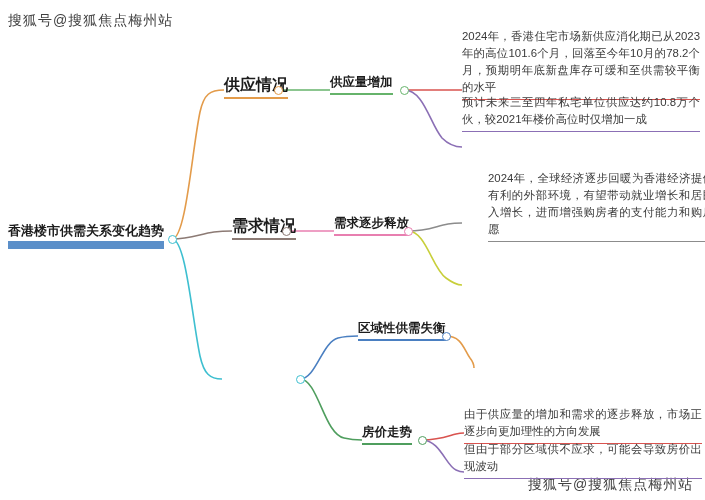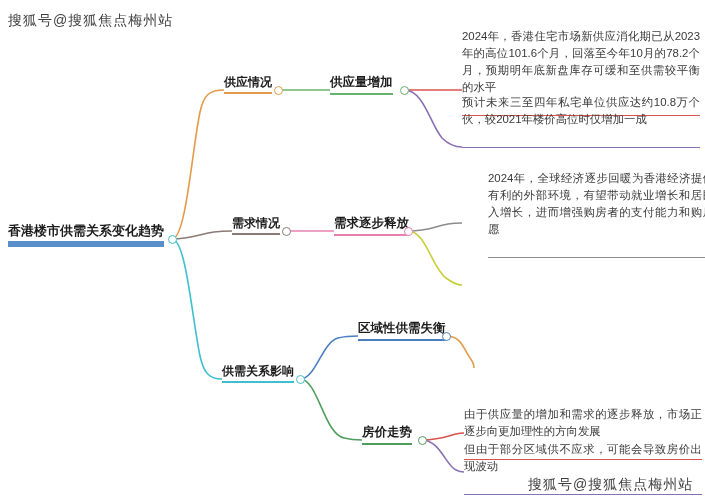--- a/index.html
+++ b/index.html
@@ -44,24 +44,24 @@
   .node {
     position: absolute;
     white-space: nowrap;
     font-weight: bold;
     color: #1c1c1c;
     line-height: 1.1;
     padding-bottom: 3px;
   }
   .node.root {
     font-size: 13px;
-    border-bottom: 6px solid #be185d;
+    border-bottom: 8px solid #be185d;
   }
   .node.lvl2 {
-    font-size: 12px;
+    font-size: 16px;
     border-bottom: 2px solid #888;
     text-align: center;
   }
   .node.lvl3 {
     font-size: 12.5px;
     border-bottom: 2px solid #3b82f6;
   }
   .dot {
     position: absolute;
     width: 9px;
@@ -71,21 +71,21 @@
     box-sizing: border-box;
     border: 1.6px solid #888;
   }
 
   
   .leaf {
     position: absolute;
     font-size: 11.4px;
     line-height: 1.48;
     color: #3a3a3a;
-    padding-bottom: 19px;
+    padding-bottom: 3px;
     border-bottom: 1.4px solid #888;
     box-sizing: border-box;
     text-align: justify;
   }
 </style>
 </head>
 <body>
 
 <div id="canvas">
 
@@ -138,21 +138,20 @@
 
   <div class="node lvl2" style="left:232px; top:217px; border-bottom-color:#8c7a74;">需求情况</div>
   <div class="dot" style="left:282px; top:227px; border-color:#8c7a74;"></div>
 
   <div class="node lvl3" style="left:334px; top:217px; border-bottom-color:#e87fb0;">需求逐步释放</div>
   <div class="dot" style="left:404px; top:227px; border-color:#e87fb0;"></div>
 
   <div class="leaf" style="left:488px; top:158px; width:238px; border-bottom-color:#8c8c8c;margin-top:12px;">2024年，全球经济逐步回暖为香港经济提供了有利的外部环境，有望带动就业增长和居民收入增长，进而增强购房者的支付能力和购房意愿</div>
 
 
-  <div class="node lvl2" style="left:222px; top:365px; border-bottom-color:#3ebfd0;">供需关系影响</div>
   <div class="dot" style="left:296px; top:375px; border-color:#3ebfd0;"></div>
 
   <div class="node lvl3" style="left:358px; top:322px; border-bottom-color:#4a7fc1;">区域性供需失衡</div>
   <div class="dot" style="left:442px; top:332px; border-color:#4a7fc1;"></div>
 
 
   <div class="node lvl3" style="left:362px; top:426px; border-bottom-color:#4f9e5e;text-align:center;">房价走势</div>
   <div class="dot" style="left:418px; top:436px; border-color:#4f9e5e;"></div>
 
   <div class="leaf" style="left:464px; top:406px; width:238px; border-bottom-color:#d9534f;">由于供应量的增加和需求的逐步释放，市场正逐步向更加理性的方向发展</div>

